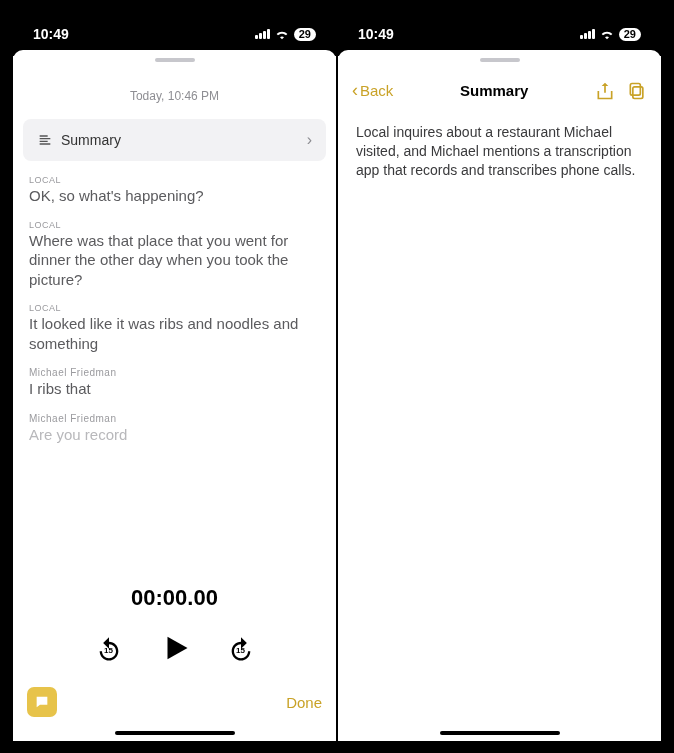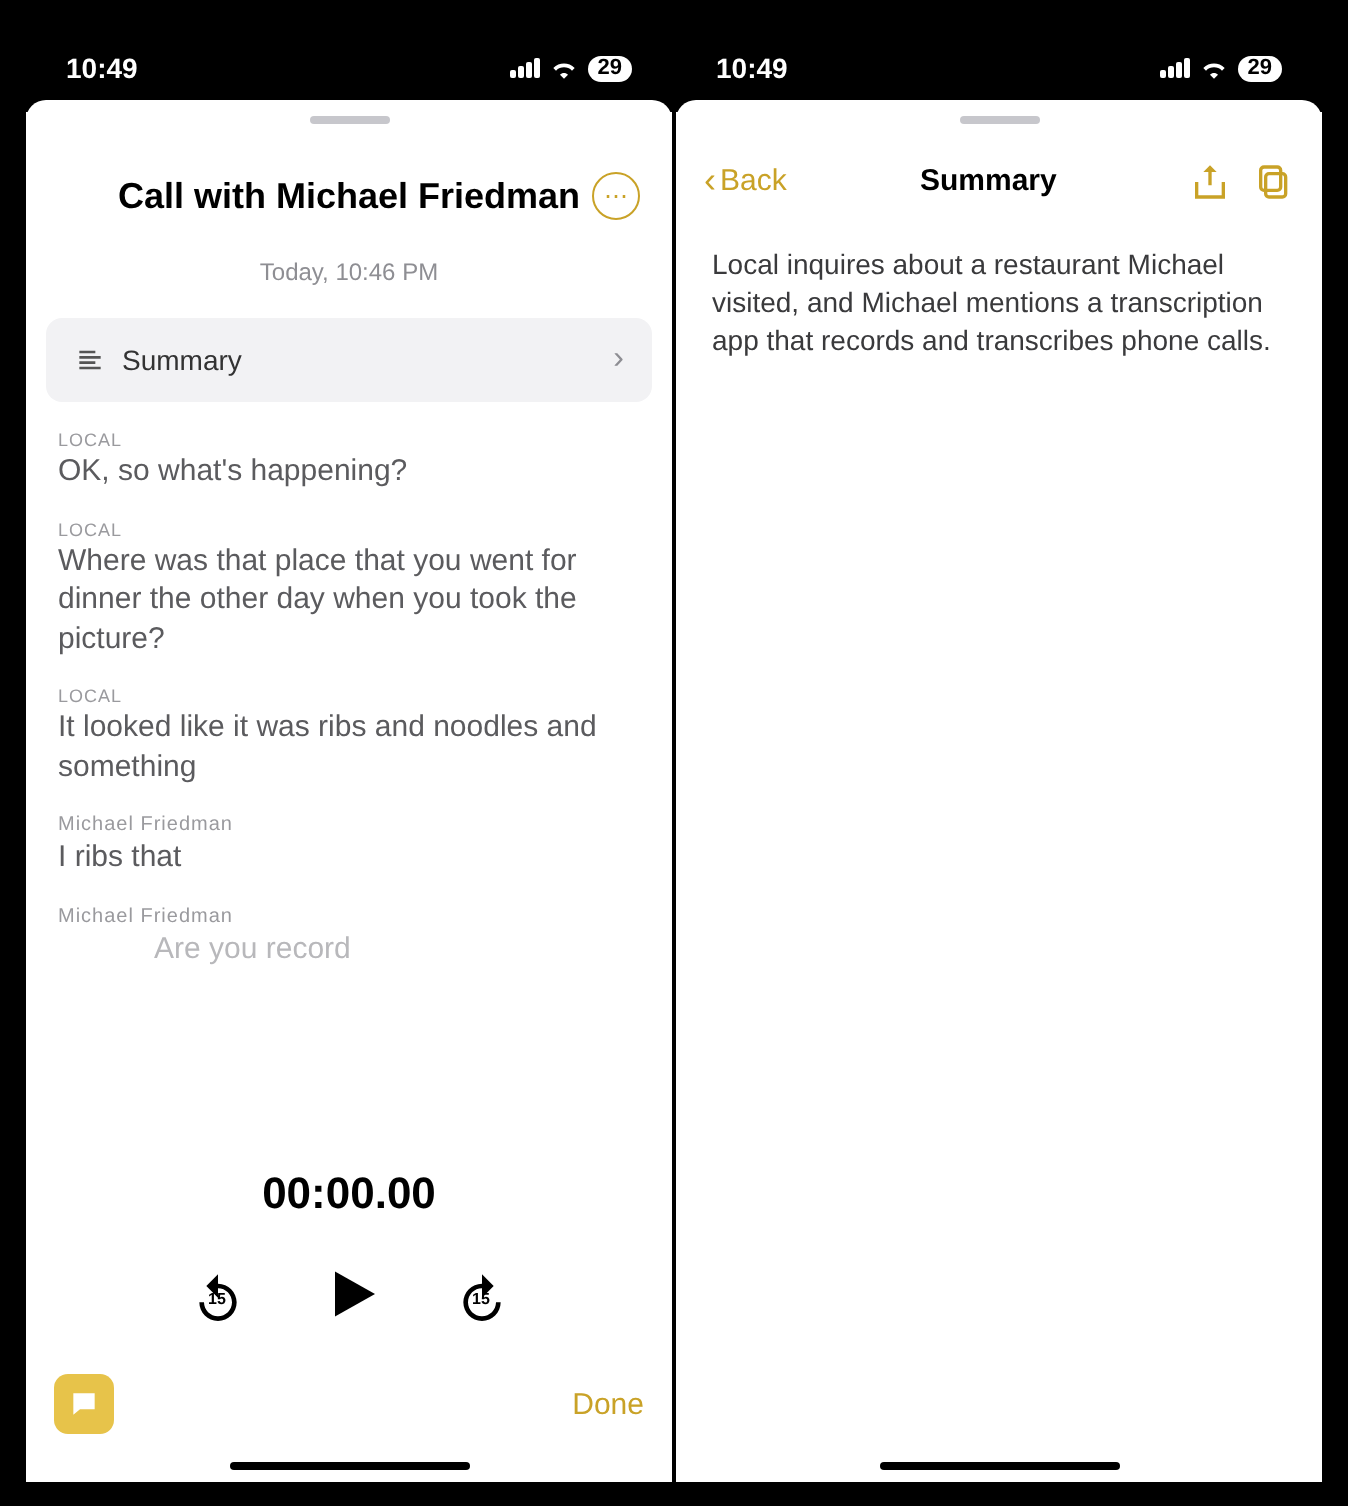--- a/index.html
+++ b/index.html
@@ -120,21 +120,21 @@
   .tr-block { margin-bottom: 14px; }
   .tr-speaker {
     font-size: 9px;
     letter-spacing: 0.5px;
     color: #9a9a9e;
     text-transform: uppercase;
     margin-bottom: 1px;
   }
   .tr-speaker.name { text-transform: none; font-size: 10px; }
   .tr-text { font-size: 15px; color: #5b5b5e; line-height: 1.3; }
-  .tr-text.fade { color: #b8b8bb; margin-left: 48px; }
+  .tr-text.fade { color: #b8b8bb; }
   .player-time {
     text-align: center;
     font-size: 22px;
     font-weight: 700;
     color: #000;
     margin-top: 28px;
   }
   .player-controls {
     display: flex;
     align-items: center;
@@ -233,25 +233,20 @@
         <svg class="wifi-icon" viewBox="0 0 24 16">
             <path d="M12 16l-3-3c1.6-1.6 4.4-1.6 6 0l-3 3zm-6-6l-2-2c4.4-4.4 11.6-4.4 16 0l-2 2c-3.3-3.3-8.7-3.3-12 0z" fill="#fff"></path>
           </svg>
         <span class="battery-pill">29</span>
       </div>
     </div>
 
     <div class="sheet">
       <div class="sheet-grabber"></div>
 
-      <div class="title-row">
-        <span class="ellipsis-spacer"></span>
-        <div class="title-main">Call with Michael Friedman</div>
-        <div class="ellipsis-btn">⋯</div>
-      </div>
       <div class="subtitle">Today, 10:46 PM</div>
 
       <div class="summary-row">
         <div class="summary-left">
           <svg width="16" height="16" viewBox="0 0 24 24">
               <path d="M4 5h12v2H4V5zm0 4h16v2H4V9zm0 4h12v2H4v-2zm0 4h16v2H4v-2z" fill="#555"></path>
             </svg>
           <span>Summary</span>
         </div>
         <span class="chevron">›</span>

